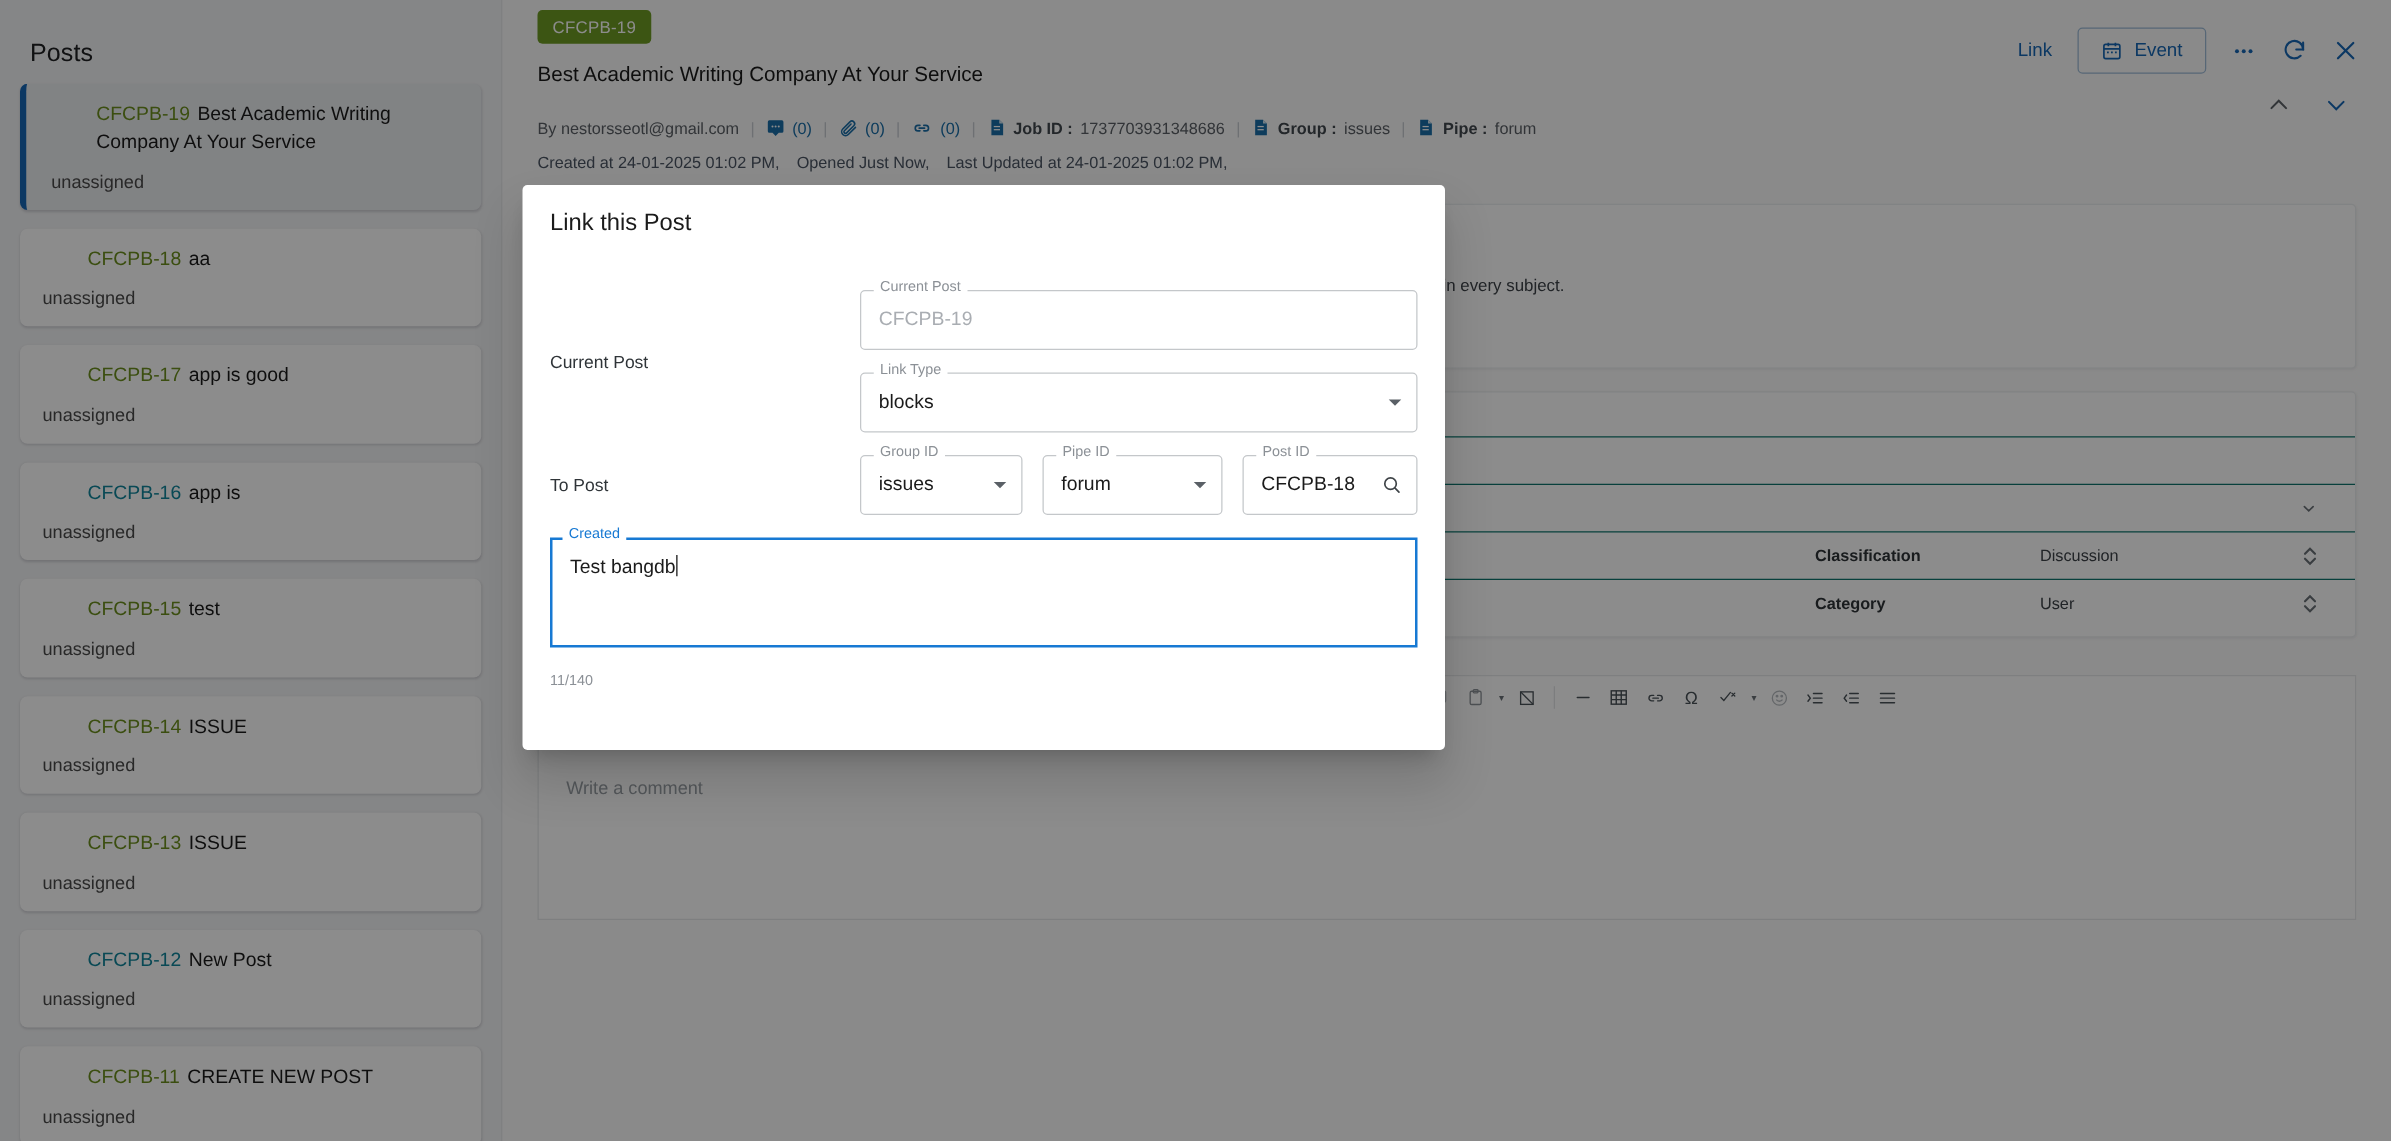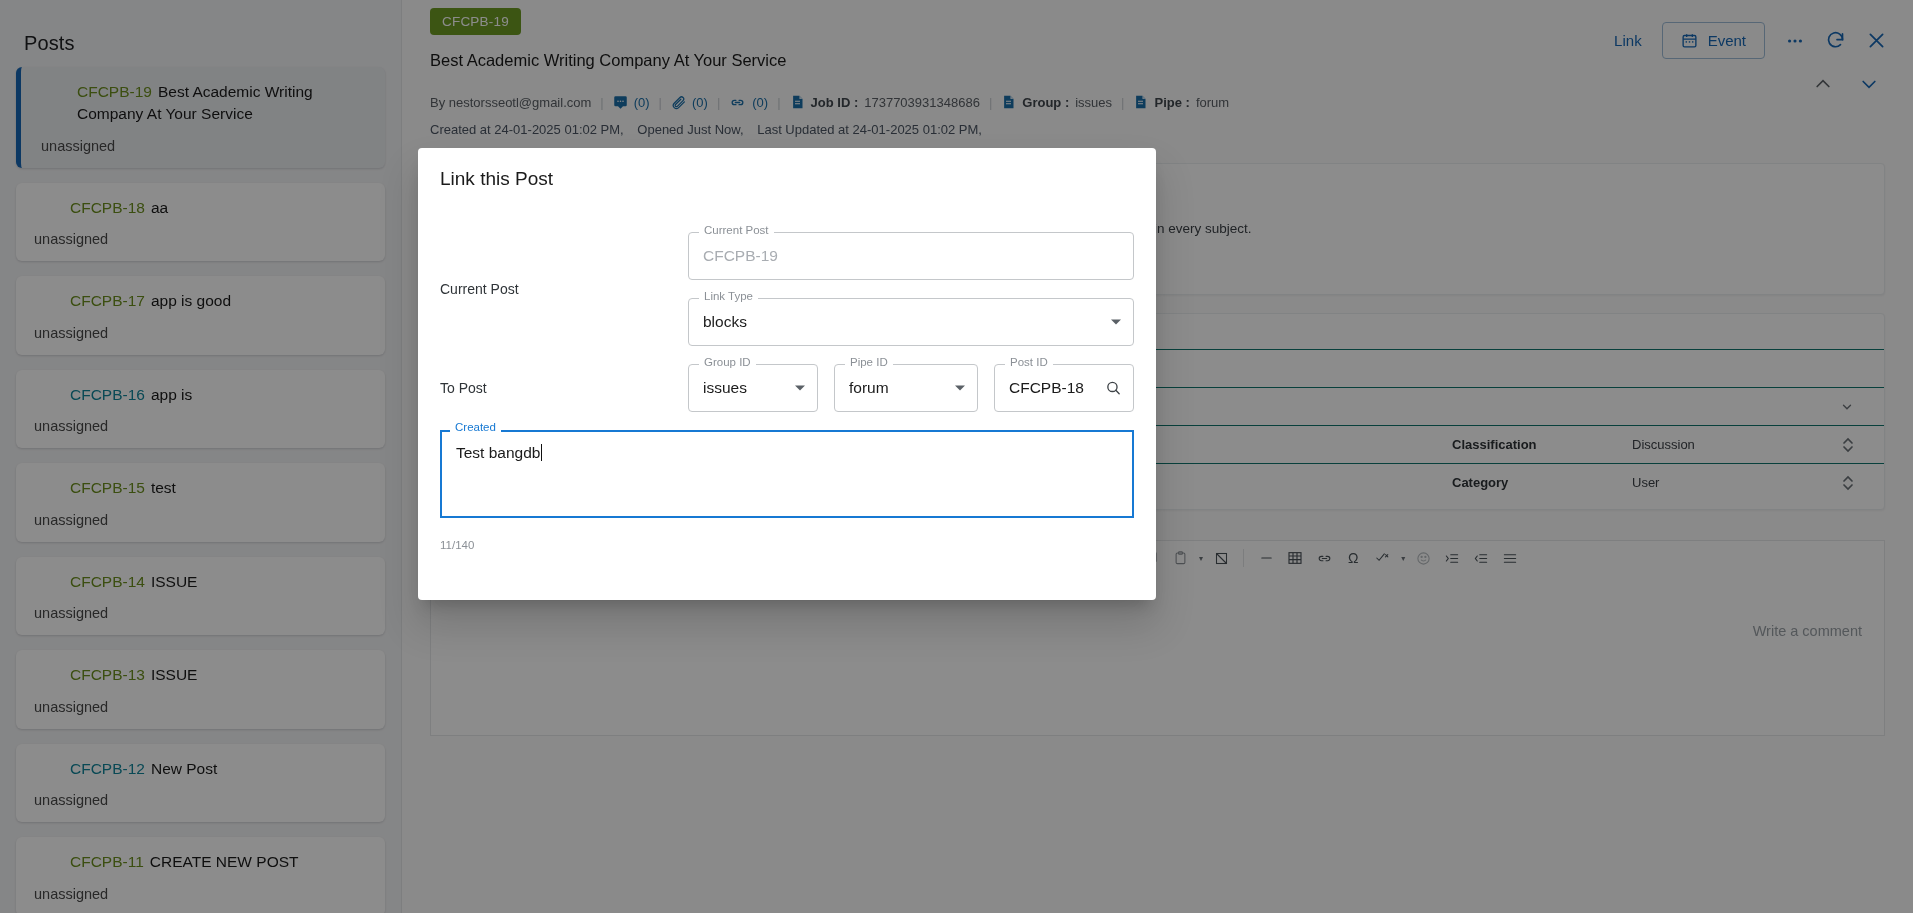--- a/index.html
+++ b/index.html
@@ -195,21 +195,20 @@
     color: #4a5258;
   }
   .tb-item.dim { color: #b6bbbf; }
   .tb-caret { font-size: 8px; color: #6b7177; margin-left: 1px; }
   .tb-div { width: 1px; height: 18px; background: #e2e4e6; margin: 0 4px; }
   .editor-body {
     min-height: 130px;
     padding: 18px 22px;
     color: #9aa0a6;
     font-size: 14.5px;
-    text-align: right;
   }
 
   
   #scrim {
     position: absolute; inset: 0;
     background: rgba(0,0,0,.45);
     z-index: 50;
   }
 
   

